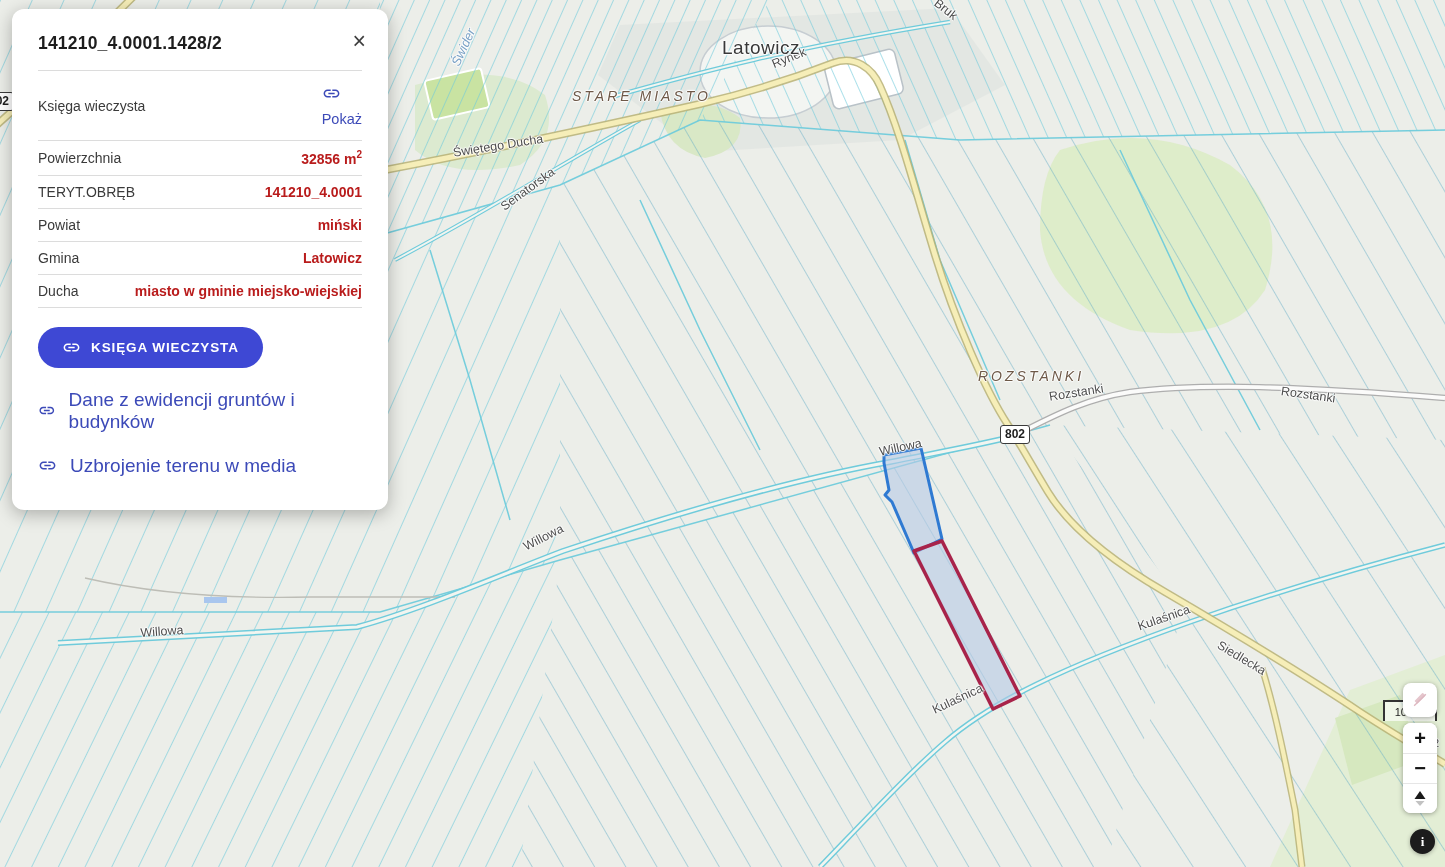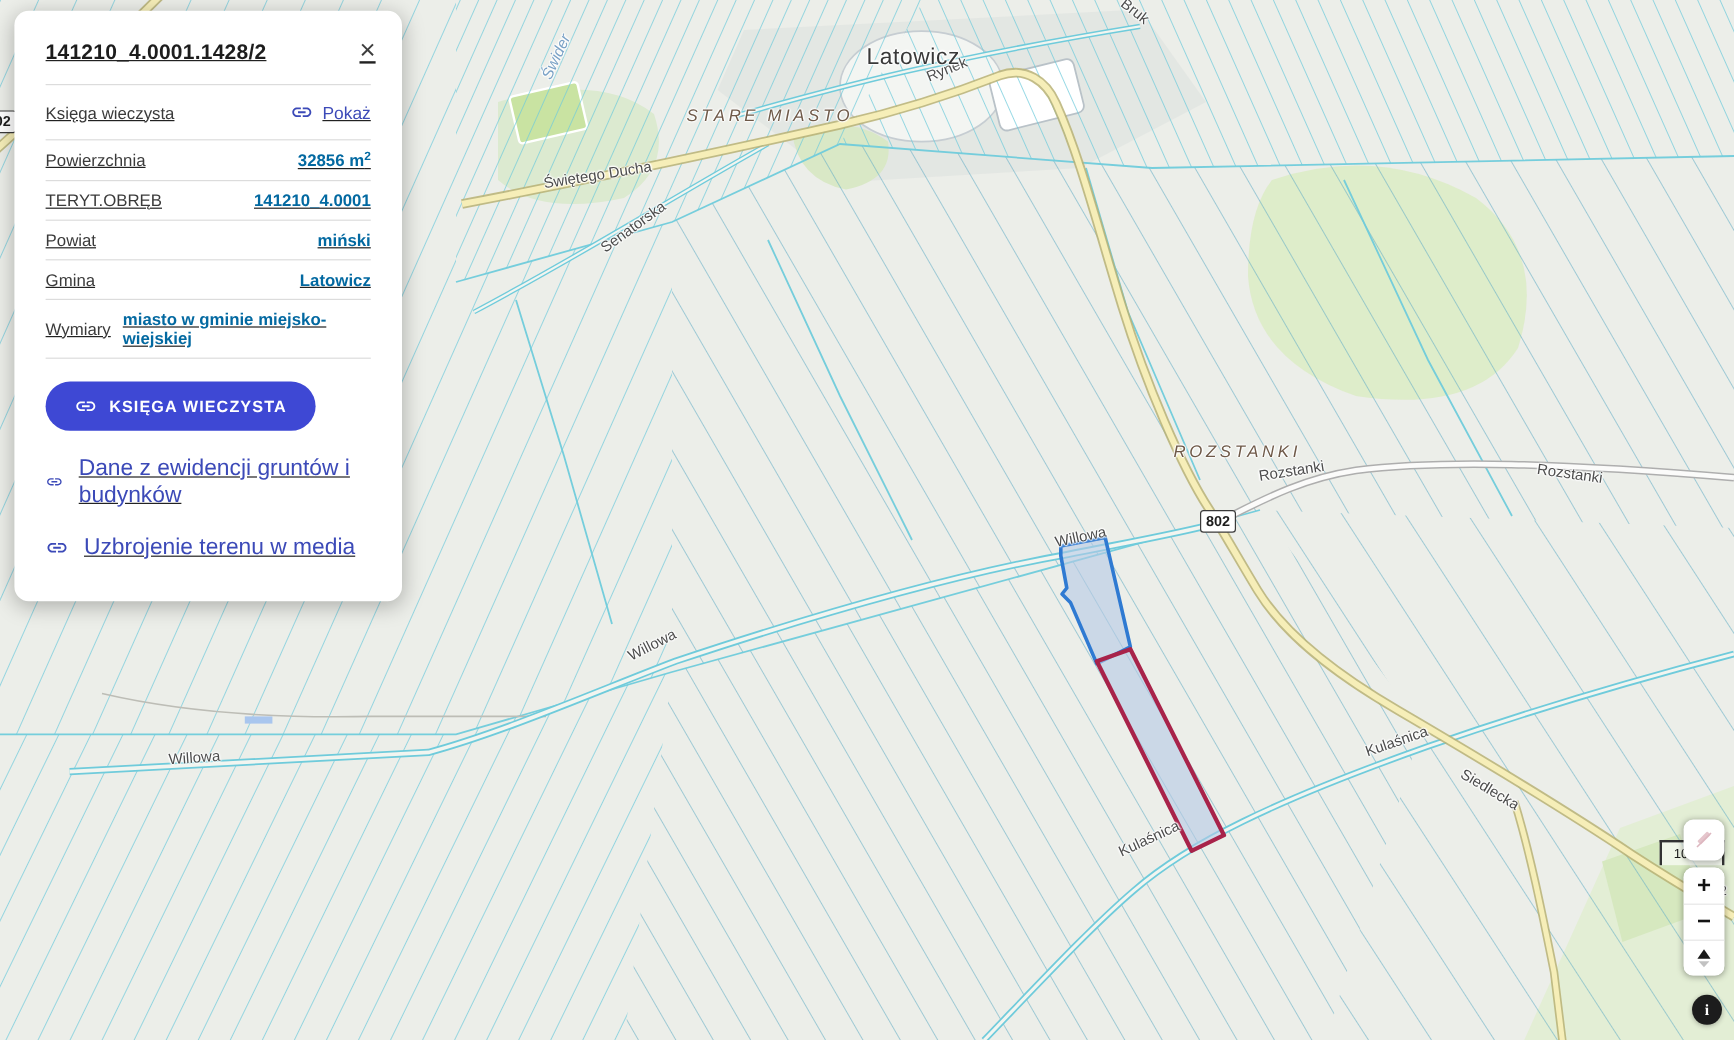--- a/index.html
+++ b/index.html
@@ -13,37 +13,37 @@
   .xline{stroke:var(--line-cyan);stroke-width:1.5;fill:none;opacity:.95;}
   .maplabel{position:absolute;font-size:12.5px;color:#4d4d4d;white-space:nowrap;
     text-shadow:-1px 0 1px #fff,1px 0 1px #fff,0 -1px 1px #fff,0 1px 1px #fff,0 0 3px #fff;
     transform-origin:left top;pointer-events:none;}
   .district{font-style:italic;letter-spacing:3px;font-size:14px;color:var(--district-label);font-weight:500;}
   .town{font-size:19px;color:#393939;letter-spacing:.5px;}
   .river{font-style:italic;color:#7ba2c6;font-size:13px;}
   .badge{position:absolute;background:#fff;border:1.5px solid #3a3a3a;border-radius:3px;
     padding:0 4px;height:17px;line-height:17px;font-size:12px;font-weight:bold;color:#1e1e1e;}
   
-  .panel{position:absolute;left:12px;top:9px;width:323px;background:#fff;border-radius:12px;
-    box-shadow:0 4px 18px rgba(0,0,0,.28);color:#222;text-decoration:underline;}
+  .panel{position:absolute;left:12px;top:9px;width:376px;background:#fff;border-radius:12px;
+    box-shadow:0 4px 18px rgba(0,0,0,.28);color:#222;}
   .panel-header{display:flex;justify-content:space-between;align-items:flex-start;
     padding:24px 22px 16px 26px;}
   .panel-title{font-size:17.5px;font-weight:bold;color:#1d1d1d;letter-spacing:.2px;}
   .close-btn{border:none;background:none;font-size:23px;line-height:20px;color:#3e3e3e;
     cursor:pointer;padding:0;margin-top:-2px;}
   .sep{border-top:1px solid #dcdcdc;margin:0 26px;}
   .rows{padding:0;}
   .prow{display:flex;justify-content:space-between;align-items:center;gap:10px;
     margin:0 26px;padding:8px 0;border-bottom:1px solid #dcdcdc;}
   .prow.first{padding:13px 0;}
   .plabel{font-size:14px;color:#3a3a3a;}
-  .pvalue{font-size:14px;font-weight:bold;color:#0369a1;text-align:left;}
+  .pvalue{font-size:14px;font-weight:bold;color:#b91c1c;text-align:left;}
   .pvalue sup{font-size:10px;}
-  .linkcell{display:flex;align-items:flex-end;gap:8px;color:var(--link-indigo);
-    font-size:14.5px;cursor:pointer;}
+  .linkcell{display:flex;align-items:flex-start;gap:8px;color:var(--link-indigo);
+    font-size:14.5px;cursor:pointer;flex-direction:column;}
   .linkcell svg{flex:none;}
   .kw-btn{display:inline-flex;align-items:center;gap:10px;margin:19px 0 2px 26px;
     padding:11px 24px;border:none;border-radius:22px;background:var(--accent-blue);color:#fff;
     font-size:13.5px;font-weight:bold;letter-spacing:.9px;cursor:pointer;
     font-family:"Liberation Sans",sans-serif;}
   .panel-links{padding:8px 0 22px 0;}
   .plink{display:flex;align-items:center;gap:13px;margin:0 26px;padding:11px 0;
     color:var(--link-indigo);font-size:19px;font-weight:500;cursor:pointer;}
   
   .scalebar{position:absolute;left:1383px;top:652px;width:50px;height:19px;
@@ -211,21 +211,21 @@
       </div>
       <div class="prow">
         <span class="plabel">Powiat</span>
         <span class="pvalue">miński</span>
       </div>
       <div class="prow">
         <span class="plabel">Gmina</span>
         <span class="pvalue">Latowicz</span>
       </div>
       <div class="prow">
-        <span class="plabel">Wymiary</span>
+        <span class="plabel">Ducha</span>
         <span class="pvalue">miasto w gminie miejsko-wiejskiej</span>
       </div>
     </div>
 
     <button class="kw-btn">
       <svg width="19" height="19" viewBox="0 0 24 24">
           <path fill="#ffffff" d="M3.9,12c0-1.71,1.39-3.1,3.1-3.1h4V7H7c-2.76,0-5,2.24-5,5s2.24,5,5,5h4v-1.9H7C5.29,15.1,3.9,13.71,3.9,12z M8,13h8v-2H8V13z M17,7h-4v1.9h4c1.71,0,3.1,1.39,3.1,3.1s-1.39,3.1-3.1,3.1h-4V17h4c2.76,0,5-2.24,5-5S19.76,7,17,7z"></path>
         </svg>
       <span>KSIĘGA WIECZYSTA</span>
     </button>

